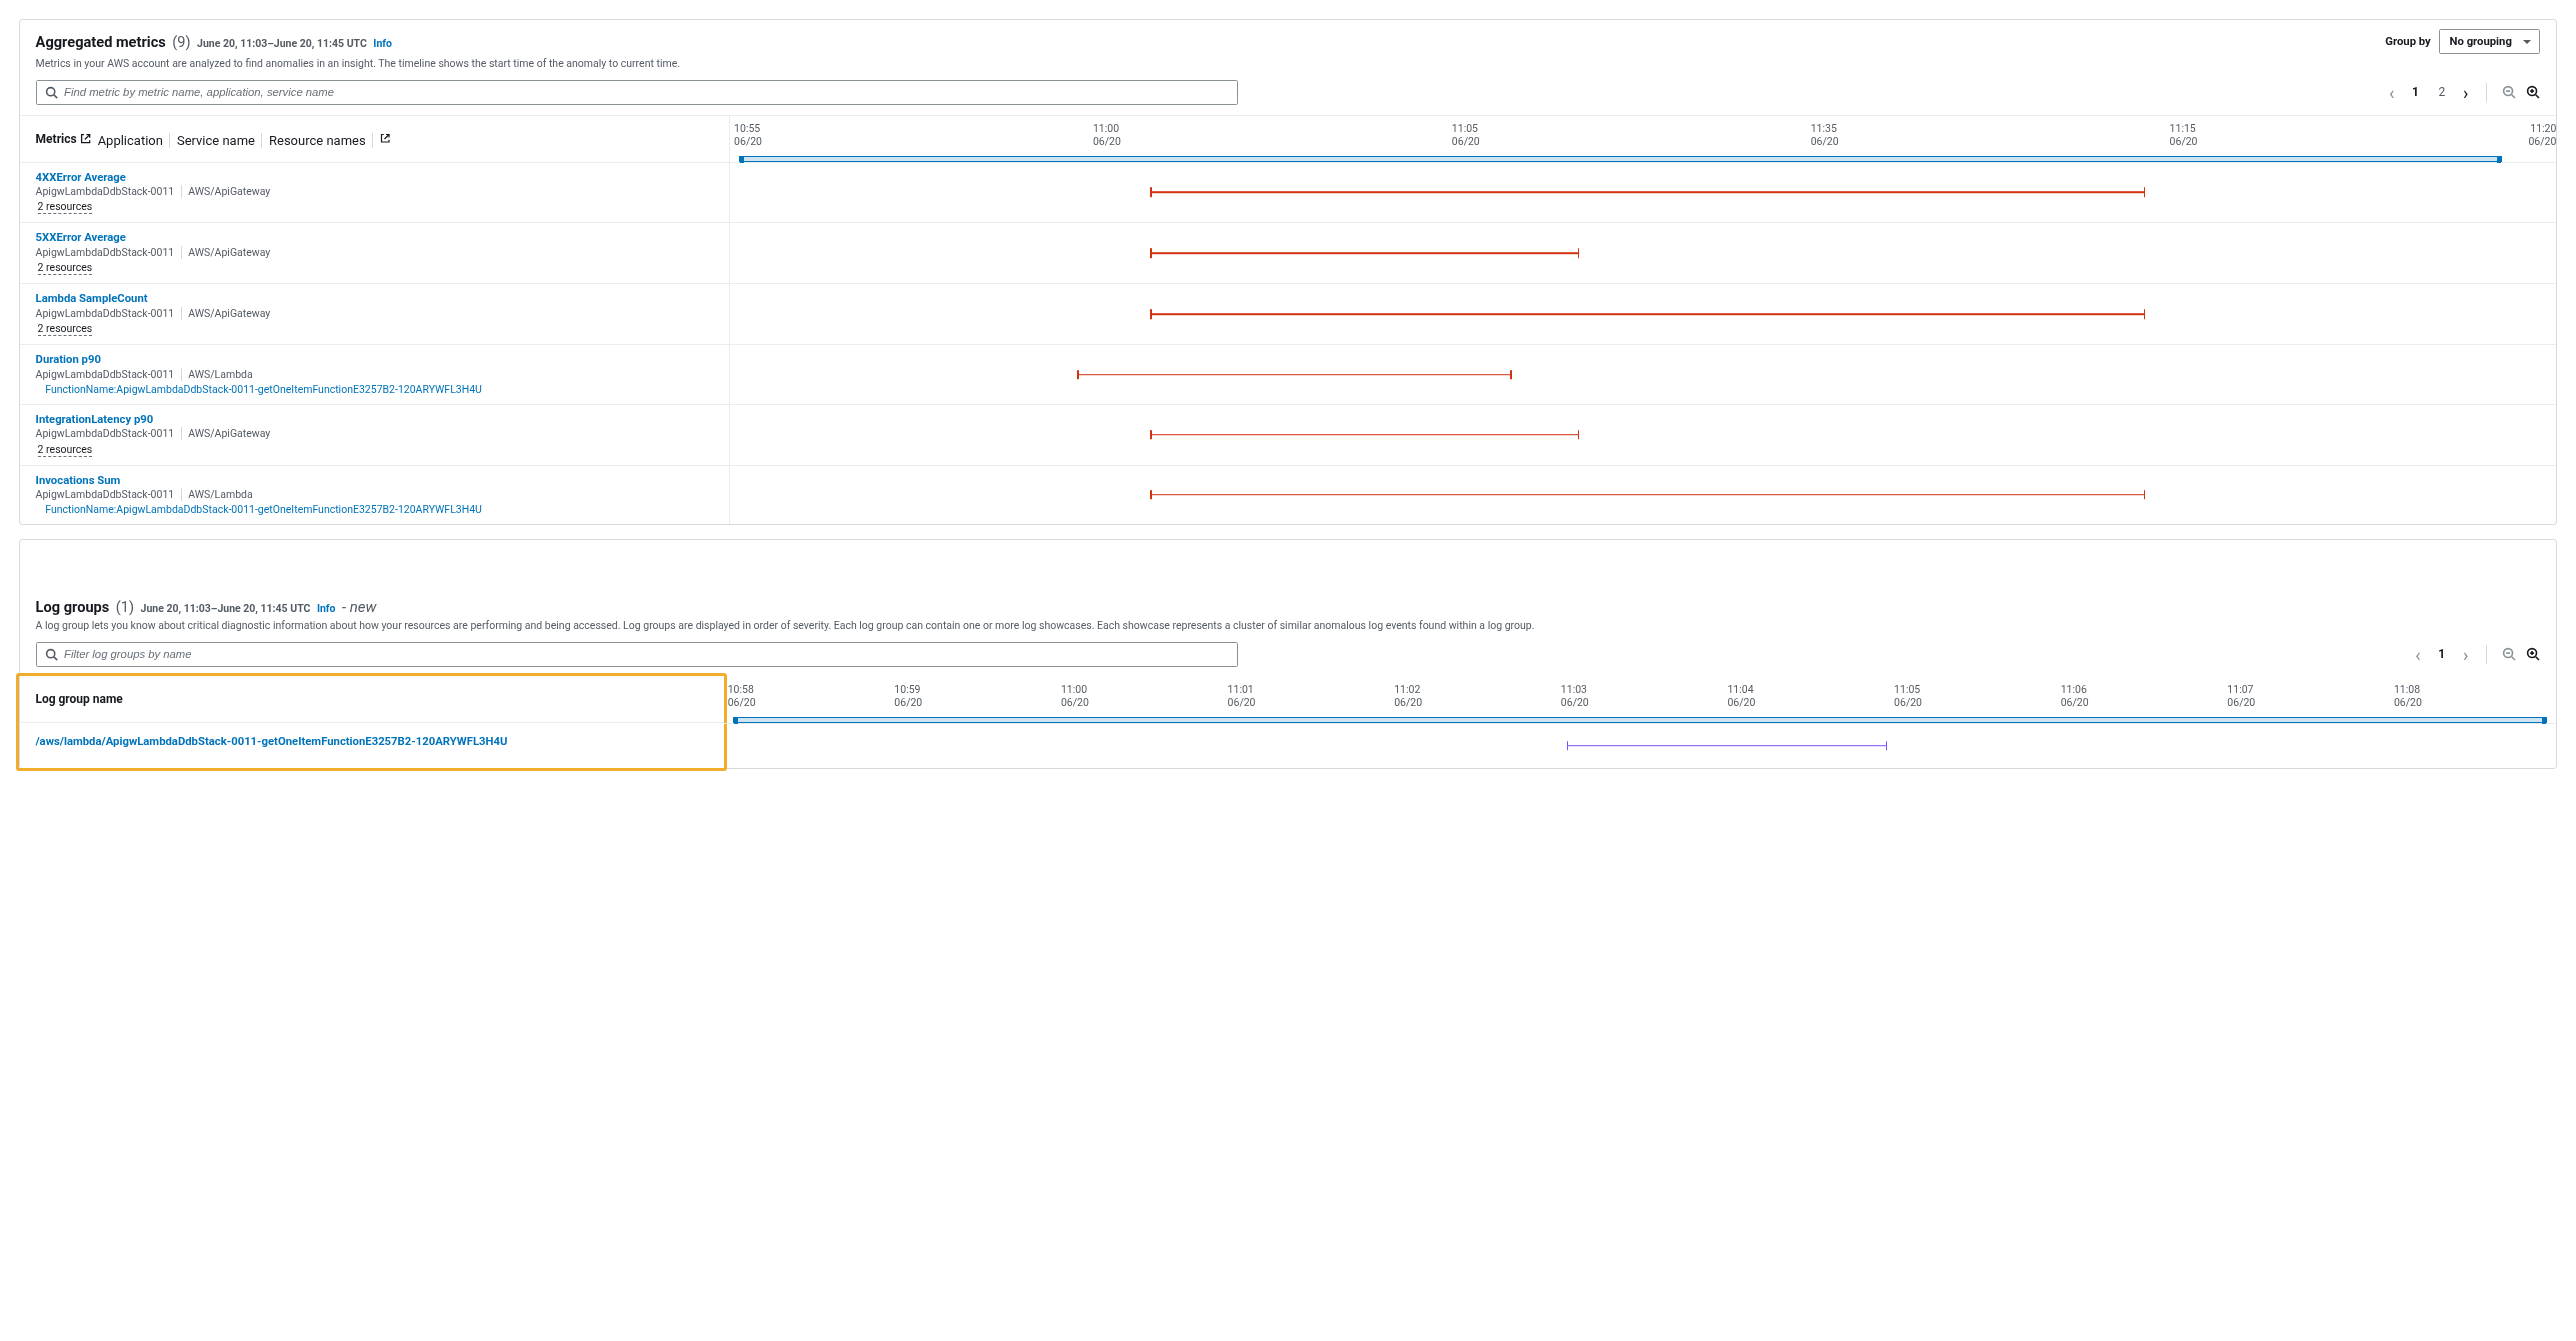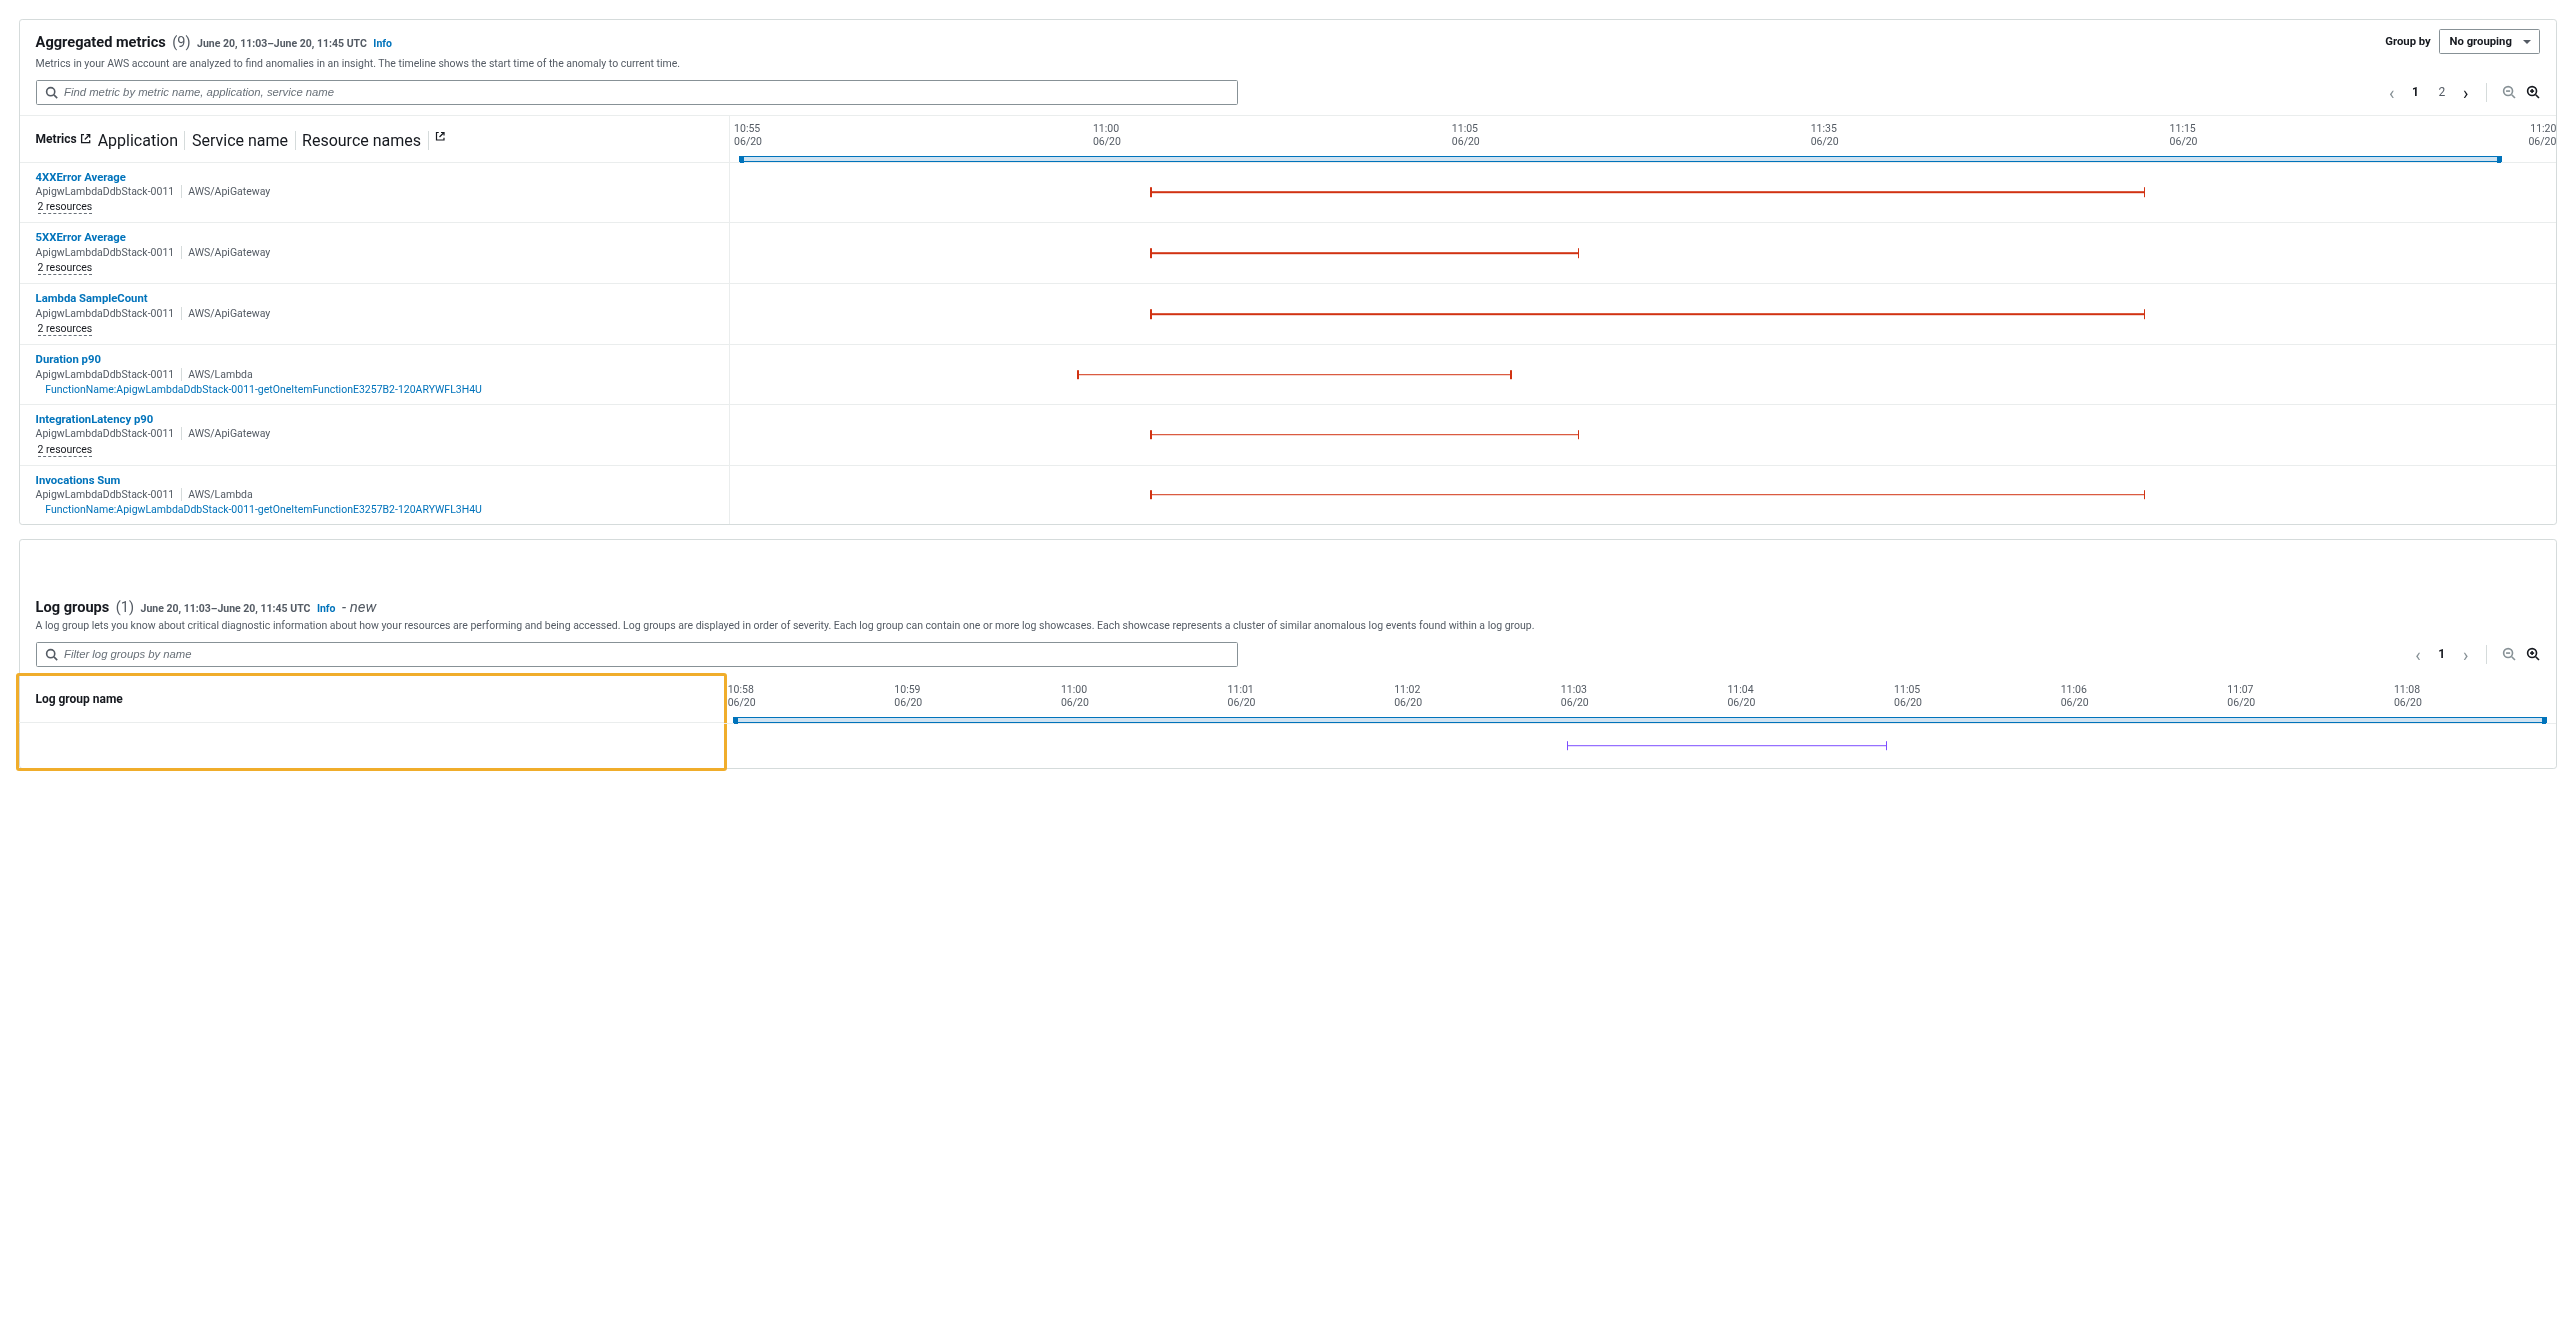--- a/index.html
+++ b/index.html
@@ -92,21 +92,21 @@
 }
 .col-headers {
   display: flex; align-items: center;
   padding: 8px 16px;
   border-bottom: 0.8px solid #eaeded;
   gap: 6.5px;
   min-height: 47px;
 }
 .col-title { font-size: 12px; font-weight: 700; display: flex; align-items: center; gap: 3.2px; }
 .ext-icon { display: inline-flex; }
-.sub-headers { display: flex; gap: 6.5px; margin-top: 3.2px; font-size: 16px; }
+.sub-headers { display: flex; gap: 6.5px; margin-top: 3.2px; font-size: 13px; }
 .sub-h { border-right: 0.8px solid #d5dbdb; padding-right: 6.5px; }
 .sub-h:last-child { border-right: none; }
 .timeline-header {
   display: flex;
   padding: 6.5px 0 0 0;
   border-bottom: 0.8px solid #eaeded;
   min-height: 47px;
   position: relative;
 }
 .tick {
@@ -426,20 +426,23 @@
             <line x1="5" y1="7.5" x2="10" y2="7.5"></line>
             <line x1="7.5" y1="5" x2="7.5" y2="10"></line>
           </svg>
       </span>
     </div>
   </div>
 
   <div class="grid" style="border-top:none">
     <div class="grid-left highlight-box">
       <div class="log-left-header">Log group name</div>
+      <div class="log-row-left">
+        <div class="log-name">/aws/lambda/ApigwLambdaDdbStack-0011-getOneItemFunctionE3257B2-120ARYWFL3H4U</div>
+      </div>
     </div>
     <div class="grid-right">
       <div class="timeline-header" id="log-ticks">
         <div class="tick">
             <span class="tick-time">10:58</span>
             <span class="tick-date">06/20</span>
           </div>
           <div class="tick">
             <span class="tick-time">10:59</span>
             <span class="tick-date">06/20</span>

